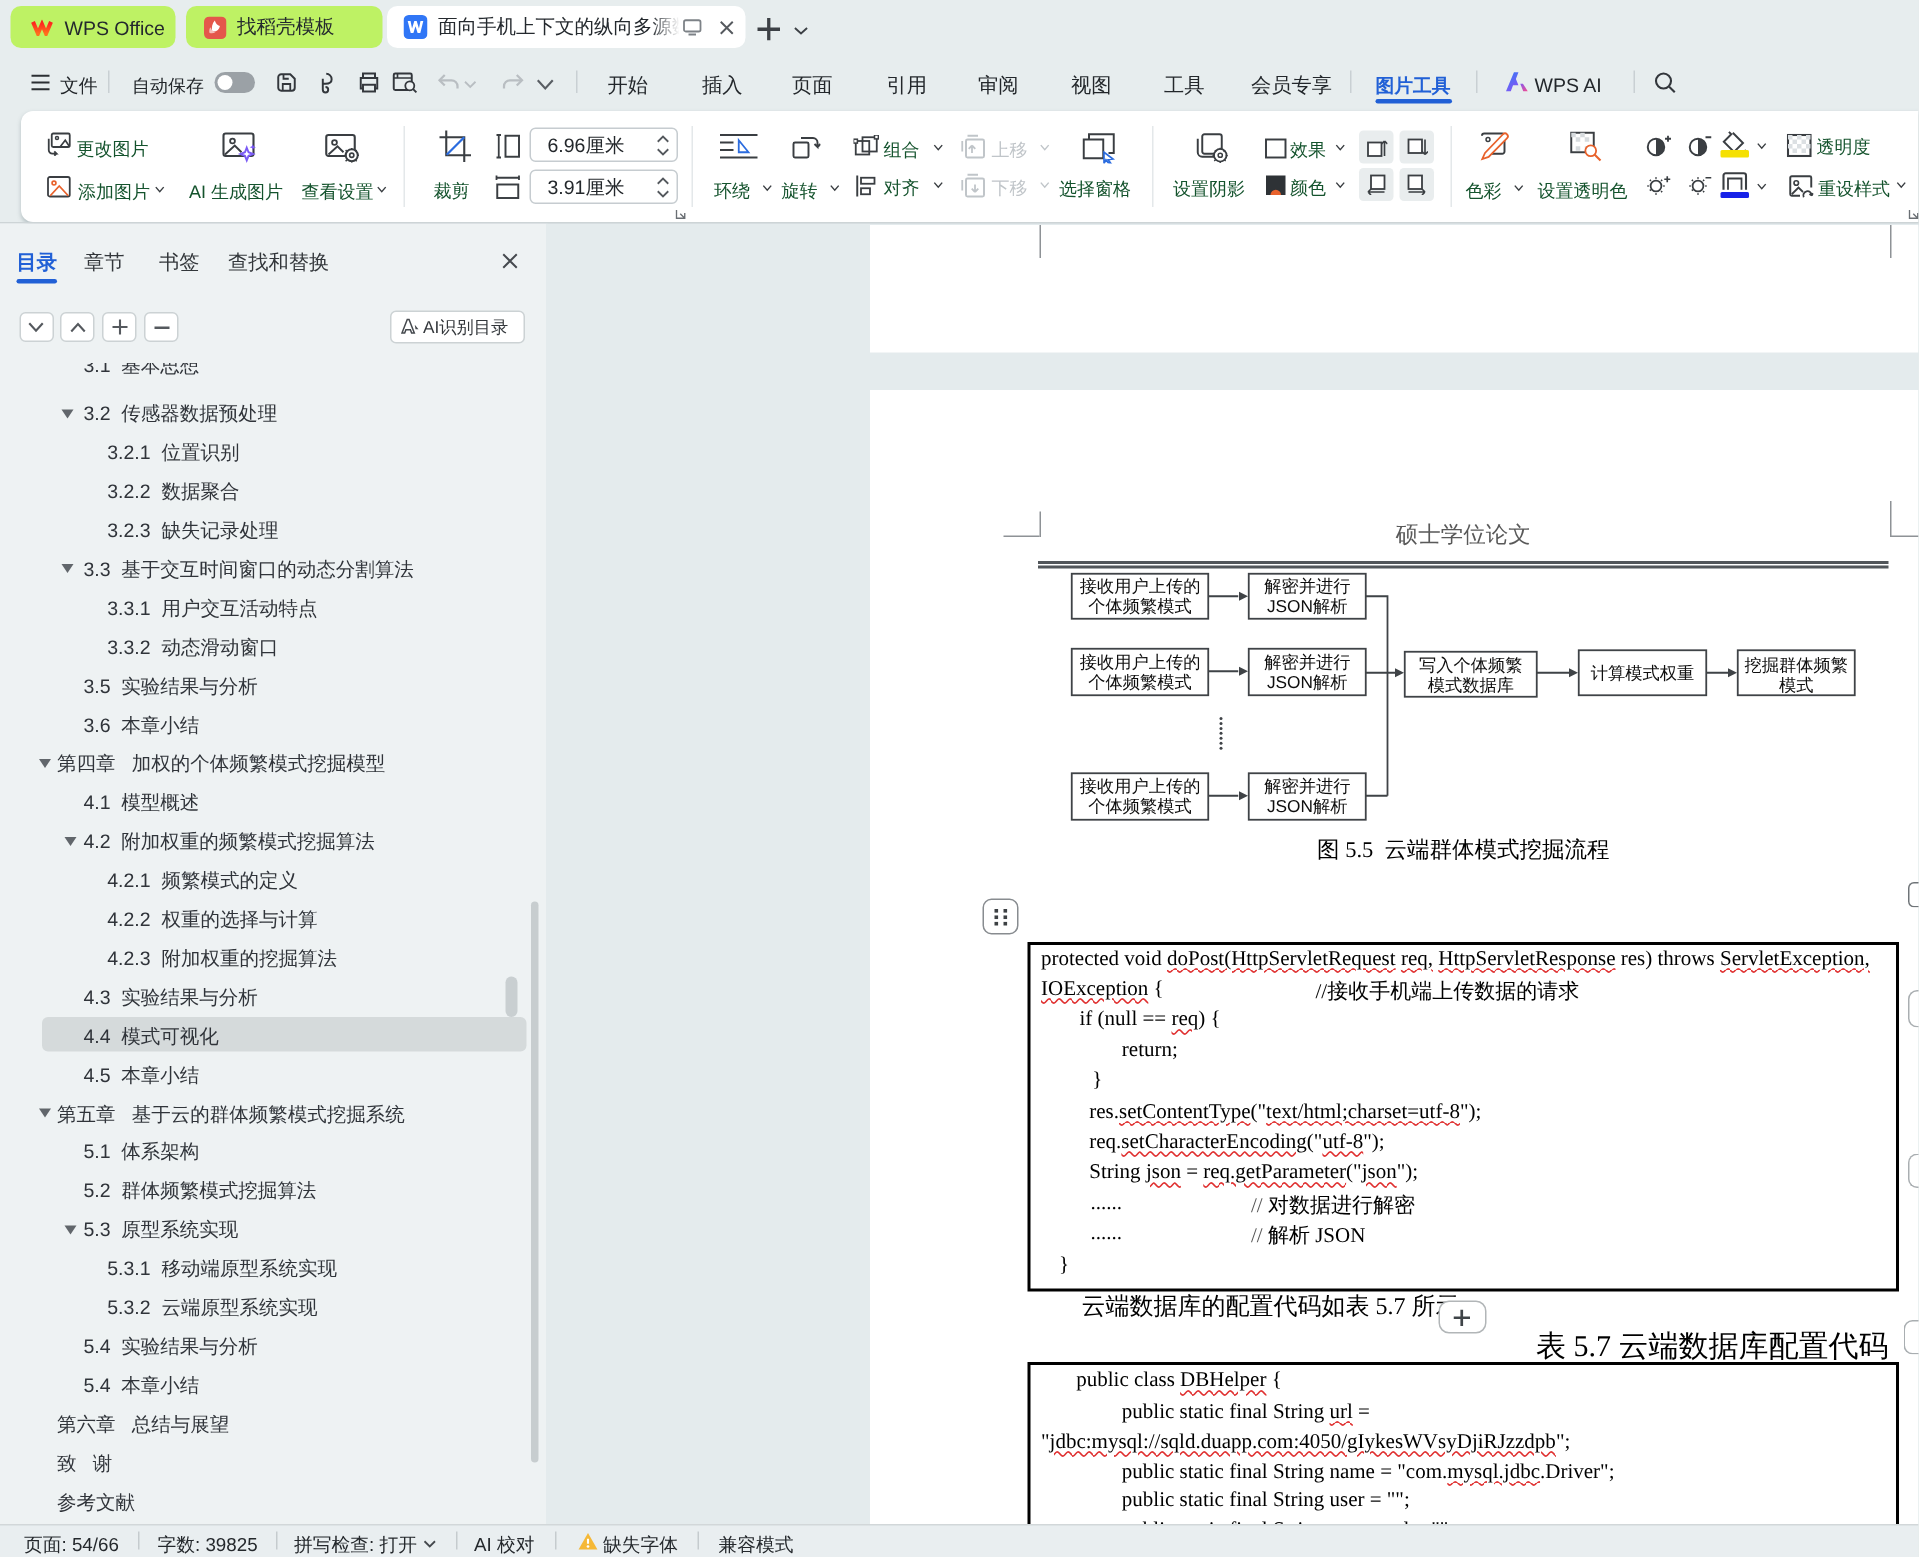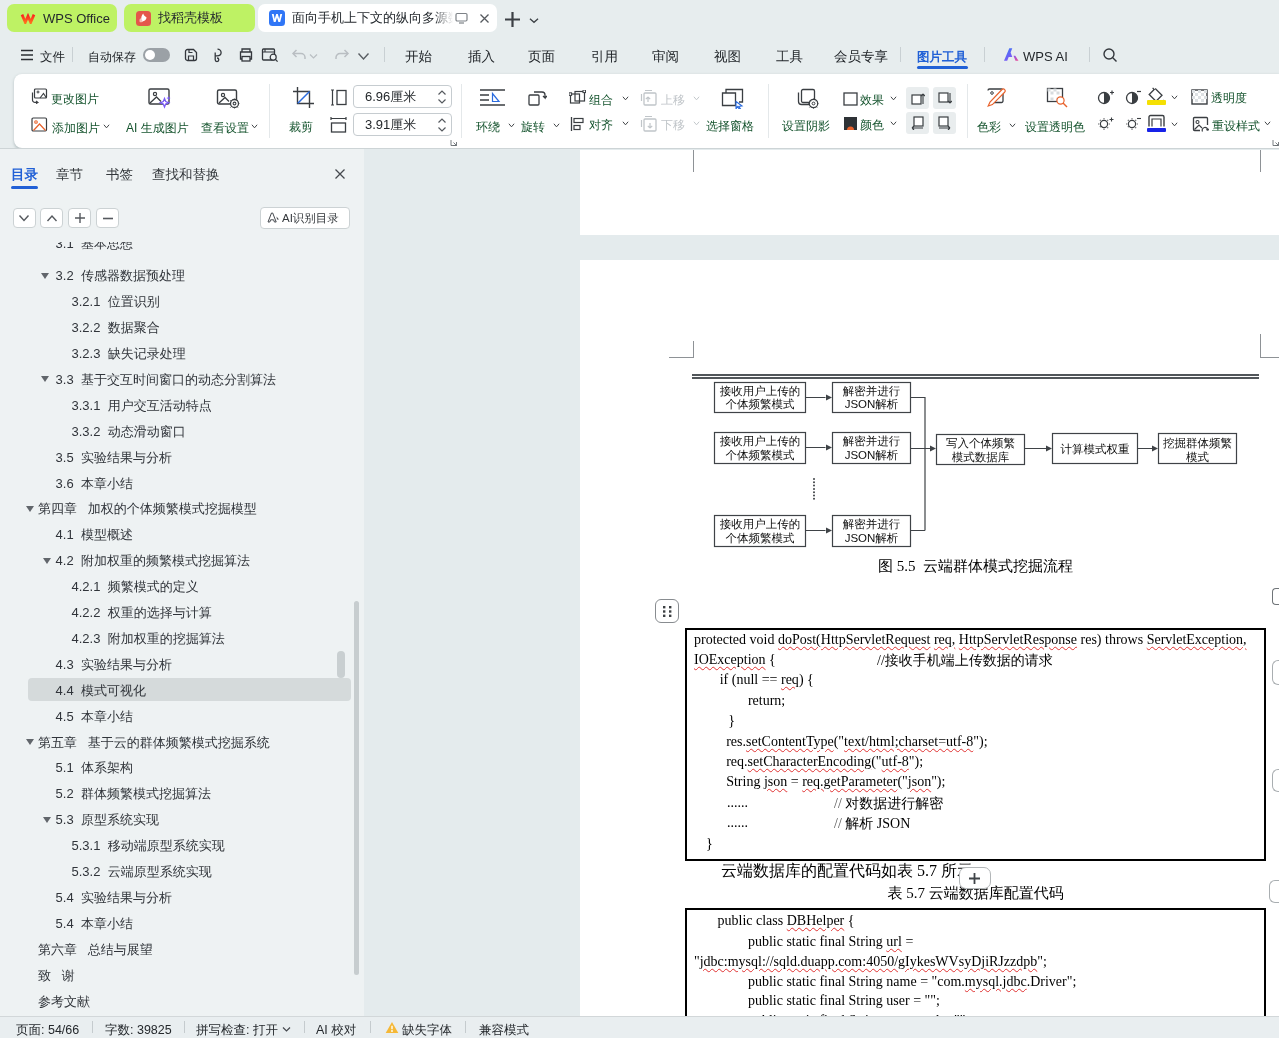--- a/index.html
+++ b/index.html
@@ -466,20 +466,21 @@
 <div class="abs" style="left:364px;top:149px;width:915px;height:867px;background:#e4ebed"></div>
 <div class="abs" style="left:580px;top:150px;width:699px;height:85px;background:#fff"></div>
 <div class="abs" style="left:692.5px;top:150px;width:1px;height:22px;background:#8e9296"></div>
 <div class="abs" style="left:1259.5px;top:150px;width:1px;height:22px;background:#8e9296"></div>
 
 <div class="abs" style="left:580px;top:260px;width:699px;height:756px;background:#fff;overflow:hidden">
 <div class="abs" style="left:89px;top:97.4px;width:24px;height:1px;background:#8e9296"></div>
 <div class="abs" style="left:112.5px;top:81px;width:1px;height:17px;background:#8e9296"></div>
 <div class="abs" style="left:679.5px;top:74px;width:1px;height:23.5px;background:#8e9296"></div>
 <div class="abs" style="left:679.5px;top:97px;width:20px;height:1px;background:#8e9296"></div>
+<div class="abs cjk" style="left:112px;top:87px;width:567px;text-align:center;font-size:15px;color:#595959">硕士学位论文</div>
 <div class="abs" style="left:112px;top:113.8px;width:567px;height:2px;background:#51565a"></div>
 <div class="abs" style="left:112px;top:117.4px;width:567px;height:2px;background:#51565a"></div>
 <svg class="abs" style="left:112px;top:118px" width="567" height="175" viewBox="0 0 567 175" font-family="Liberation Sans, sans-serif" font-size="11.5" fill="#0e0e0e" text-anchor="middle">
 <g fill="none" stroke="#3f4347" stroke-width="1.2">
 <rect x="22.5" y="4.5" width="91" height="30"></rect>
         <rect x="140.5" y="4.5" width="78" height="30"></rect>
 <rect x="22.5" y="54.5" width="91" height="31"></rect>
         <rect x="140.5" y="54.5" width="78" height="31"></rect>
 <rect x="244.5" y="56.5" width="88" height="30"></rect>
         <rect x="360.5" y="55.5" width="85" height="30"></rect>
@@ -533,21 +534,21 @@
 <div class="codeline" style="left:148.2px;top:452.1px">}</div>
 <div class="codeline" style="left:146.2px;top:472.5px">res.<span class="sq">setContentType</span>("<span class="sq">text/html;charset=utf-8</span>");</div>
 <div class="codeline" style="left:146.2px;top:492.9px">req.<span class="sq">setCharacterEncoding</span>("<span class="sq">utf-8</span>");</div>
 <div class="codeline" style="left:146.2px;top:513.3px">String <span class="sq">json</span> = <span class="sq">req.getParameter</span>("<span class="sq">json</span>");</div>
 <div class="codeline" style="left:147px;top:533.7px">......</div>
 <div class="codeline" style="left:254px;top:533.7px"><span style="color:#555">//</span> <span class="cjk">对数据进行解密</span></div>
 <div class="codeline" style="left:147px;top:554.1px">......</div>
 <div class="codeline" style="left:254px;top:554.1px"><span style="color:#555">//</span> <span class="cjk">解析</span> JSON</div>
 <div class="codeline" style="left:126px;top:574.5px">}</div>
 <div class="abs ser" style="left:141px;top:601px;font-size:16px;color:#000"><span class="cjk">云端数据库的配置代码如表</span> 5.7 <span class="cjk">所示</span></div>
-<div class="abs ser" style="left:112px;top:623.5px;width:567px;text-align:center;font-size:15px;color:#000"><span class="cjk">表</span> 5.7 <span class="cjk">云端数据库配置代码</span></div>
+<div class="abs ser" style="left:112px;top:623.5px;width:567px;text-align:right;font-size:20px;color:#000"><span class="cjk">表</span> 5.7 <span class="cjk">云端数据库配置代码</span></div>
 <div class="abs" style="left:104.5px;top:648px;width:581px;height:130px;border:2px solid #000;background:#fff"></div>
 <div class="codeline" style="left:137.5px;top:652px">public class <span class="sq">DBHelper</span> {</div>
 <div class="codeline" style="left:167.9px;top:672.5px">public static final String <span class="sq">url</span> =</div>
 <div class="codeline" style="left:114px;top:692.8px">"<span class="sq">jdbc:mysql://sqld.duapp.com:4050/gIykesWVsyDjiRJzzdpb</span>";</div>
 <div class="codeline" style="left:167.9px;top:712.5px">public static final String name = "com.<span class="sq">mysql.jdbc</span>.Driver";</div>
 <div class="codeline" style="left:167.9px;top:732.1px">public static final String user = "";</div>
 <div class="codeline" style="left:167.9px;top:752px">public static final String password = "";</div>
 </div>
 
 <div class="abs" style="left:655px;top:599px;width:24px;height:24px;background:#fff;border:1px solid #888c90;border-radius:6px"></div>

